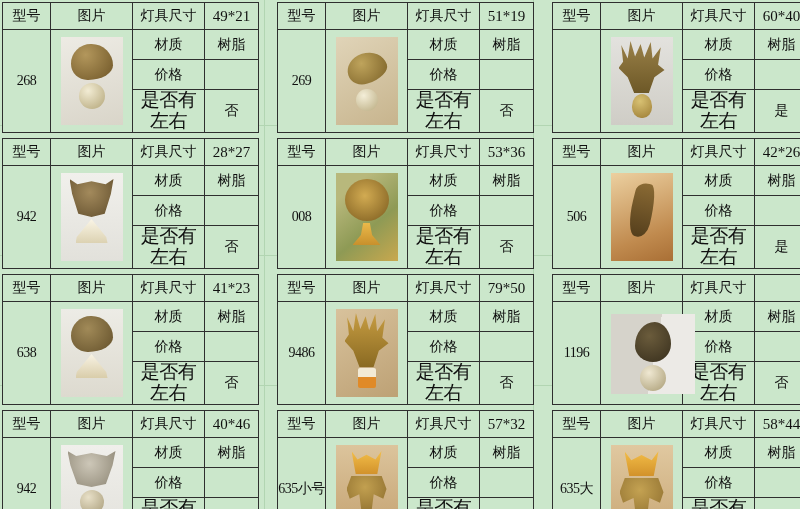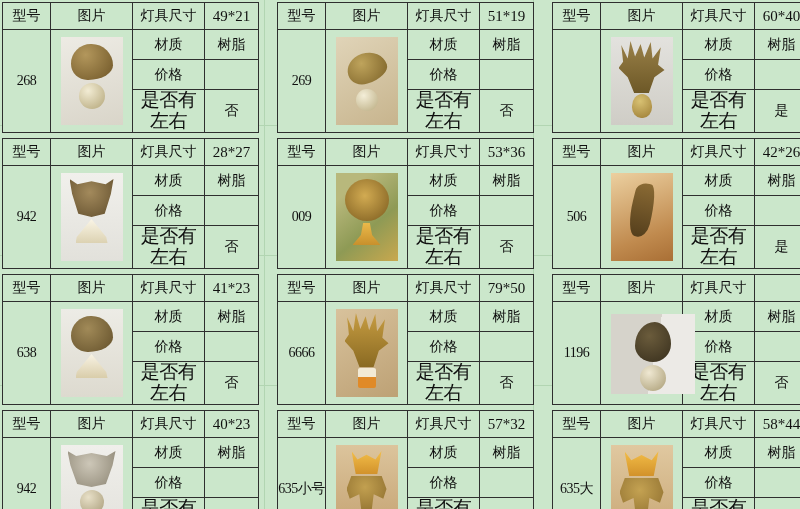--- a/index.html
+++ b/index.html
@@ -270,21 +270,21 @@
           <col class="w-val">
         </colgroup>
       <tbody>
       <tr class="r-head">
         <td>型号</td>
         <td>图片</td>
         <td>灯具尺寸</td>
         <td class="num">53*36</td>
       </tr>
       <tr class="r-mid">
-        <td rowspan="3" class="model num">009</td>
+        <td rowspan="3" class="model num">008</td>
         <td rowspan="3" class="photocell">
           <div class="photo p4">
             <div class="mane"></div>
             <div class="bell"></div>
           </div>
         </td>
         <td>材质</td>
         <td>树脂</td>
       </tr>
       <tr class="r-mid">
@@ -379,21 +379,21 @@
           <col class="w-val">
         </colgroup>
       <tbody>
       <tr class="r-head">
         <td>型号</td>
         <td>图片</td>
         <td>灯具尺寸</td>
         <td class="num">79*50</td>
       </tr>
       <tr class="r-mid">
-        <td rowspan="3" class="model num">6666</td>
+        <td rowspan="3" class="model num">9486</td>
         <td rowspan="3" class="photocell">
           <div class="photo p7">
             <div class="ornate"></div>
             <div class="jar"></div>
           </div>
         </td>
         <td>材质</td>
         <td>树脂</td>
       </tr>
       <tr class="r-mid">
@@ -448,21 +448,21 @@
           <col class="w-model">
           <col class="w-img">
           <col class="w-size">
           <col class="w-val">
         </colgroup>
       <tbody>
       <tr class="r-head">
         <td>型号</td>
         <td>图片</td>
         <td>灯具尺寸</td>
-        <td class="num">40*23</td>
+        <td class="num">40*46</td>
       </tr>
       <tr class="r-mid">
         <td rowspan="3" class="model num">942</td>
         <td rowspan="3" class="photocell">
           <div class="photo p9">
             <div class="headE"></div>
             <div class="ball"></div>
 
           </div>
         </td>

